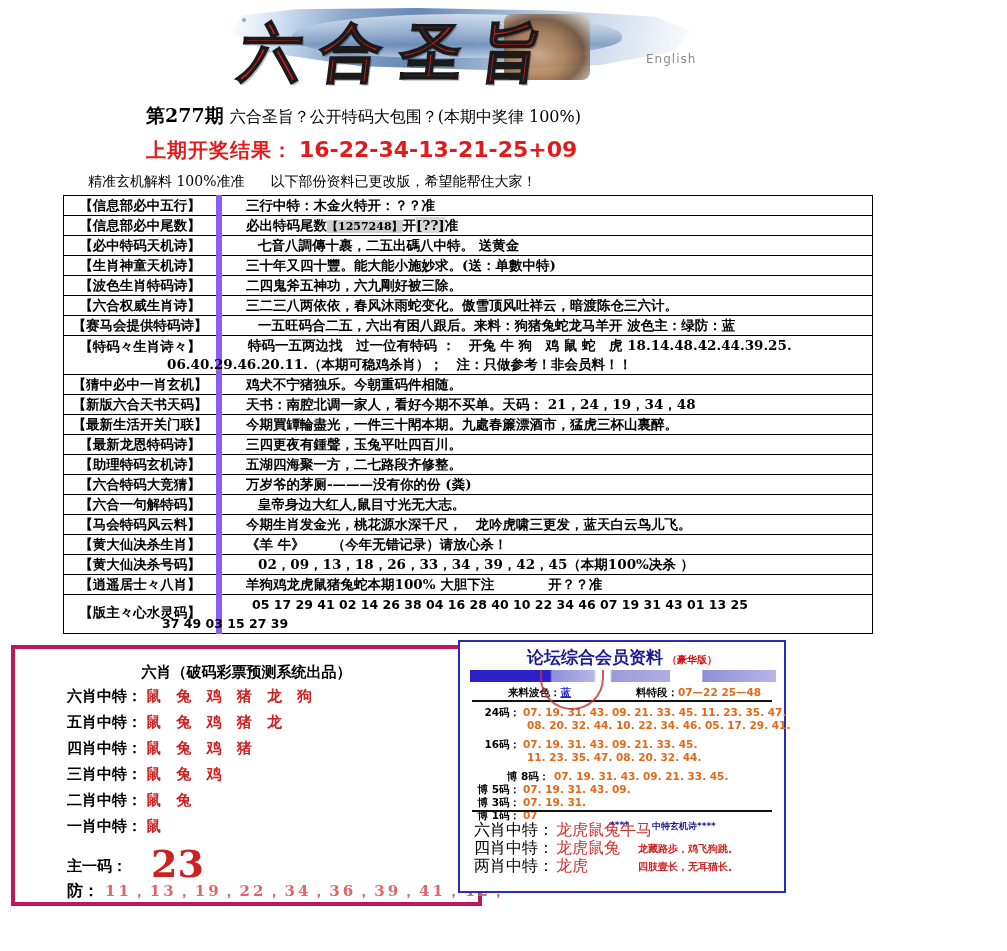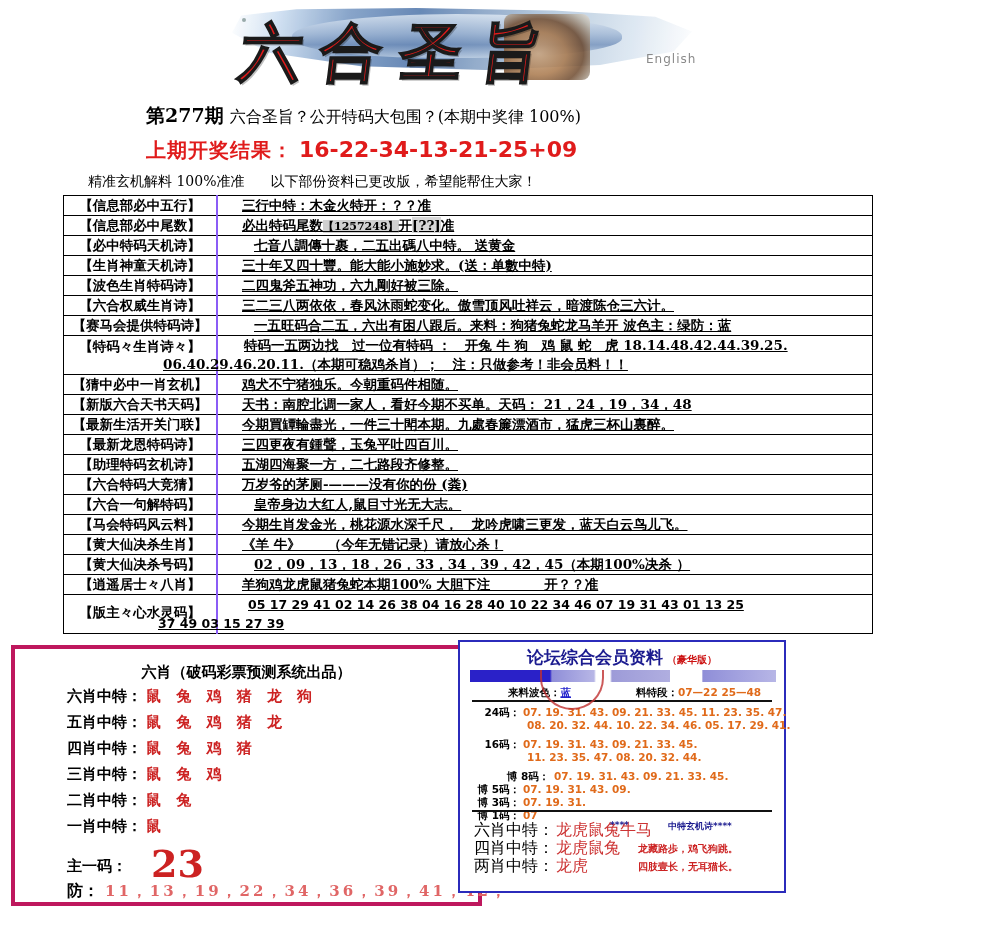--- a/index.html
+++ b/index.html
@@ -93,22 +93,21 @@
     color:#000;
     height:19px;
   }
   #main-table td.lbl{
     width:152px;min-width:152px;
     text-align:center;font-weight:bold;font-size:13.5px;
     white-space:nowrap;
   }
   #main-table td.val{
     padding-left:10px;font-weight:bold;white-space:nowrap;
-    border-left:2px solid #8b5cf6;
-    text-decoration:underline;
+    border-left:6px solid #8b5cf6;
   }
   #main-table td.val.indent{padding-left:24px;}
   #main-table td.val.indent2{padding-left:36px;}
   #main-table tr.spanrow td.val{line-height:19px;}
   .hl{background:#d8d8d8;}
   .hl2{background:#d0d0d0;font-size:11px;}
   .wrapline{display:block;}
 
   
   #bottom-left{
@@ -349,17 +348,17 @@
       <div class="bb-line" style="left: 14px; top: 154px;"><span class="k" style="display: inline-block; width: 46px; text-align: right;">博 3码：</span><span class="v">07. 19. 31.</span></div>
       <div class="bb-line" style="left: 14px; top: 167px;"><span class="k" style="display: inline-block; width: 46px; text-align: right;">博 1码：</span><span class="v">07</span></div>
     </div>
   <div id="bb-hr2"></div>
   <div id="bb-zods">
       <div class="bb-z" style="left: 14px; top: 178px;"><span class="k">六肖中特：</span><span class="v">龙虎鼠兔牛马</span></div>
       <div class="bb-z" style="left: 14px; top: 196px;"><span class="k">四肖中特：</span><span class="v">龙虎鼠兔</span></div>
       <div class="bb-z" style="left: 14px; top: 214px;"><span class="k">两肖中特：</span><span class="v">龙虎</span></div>
     </div>
   <div class="bb-star" style="left:150px;top:178px;">****</div>
-  <div class="bb-star" style="left:208px;top:178px;">中特玄机诗****</div>
+  <div class="bb-star" style="left:192px;top:178px;">中特玄机诗****</div>
   <div class="bb-poem" style="left:178px;top:200px;">龙藏路歩，鸡飞狗跳。</div>
   <div class="bb-poem" style="left:178px;top:218px;">四肢壹长，无耳猫长。</div>
 </div>
 <div id="arc"></div>
 
 </body></html>

